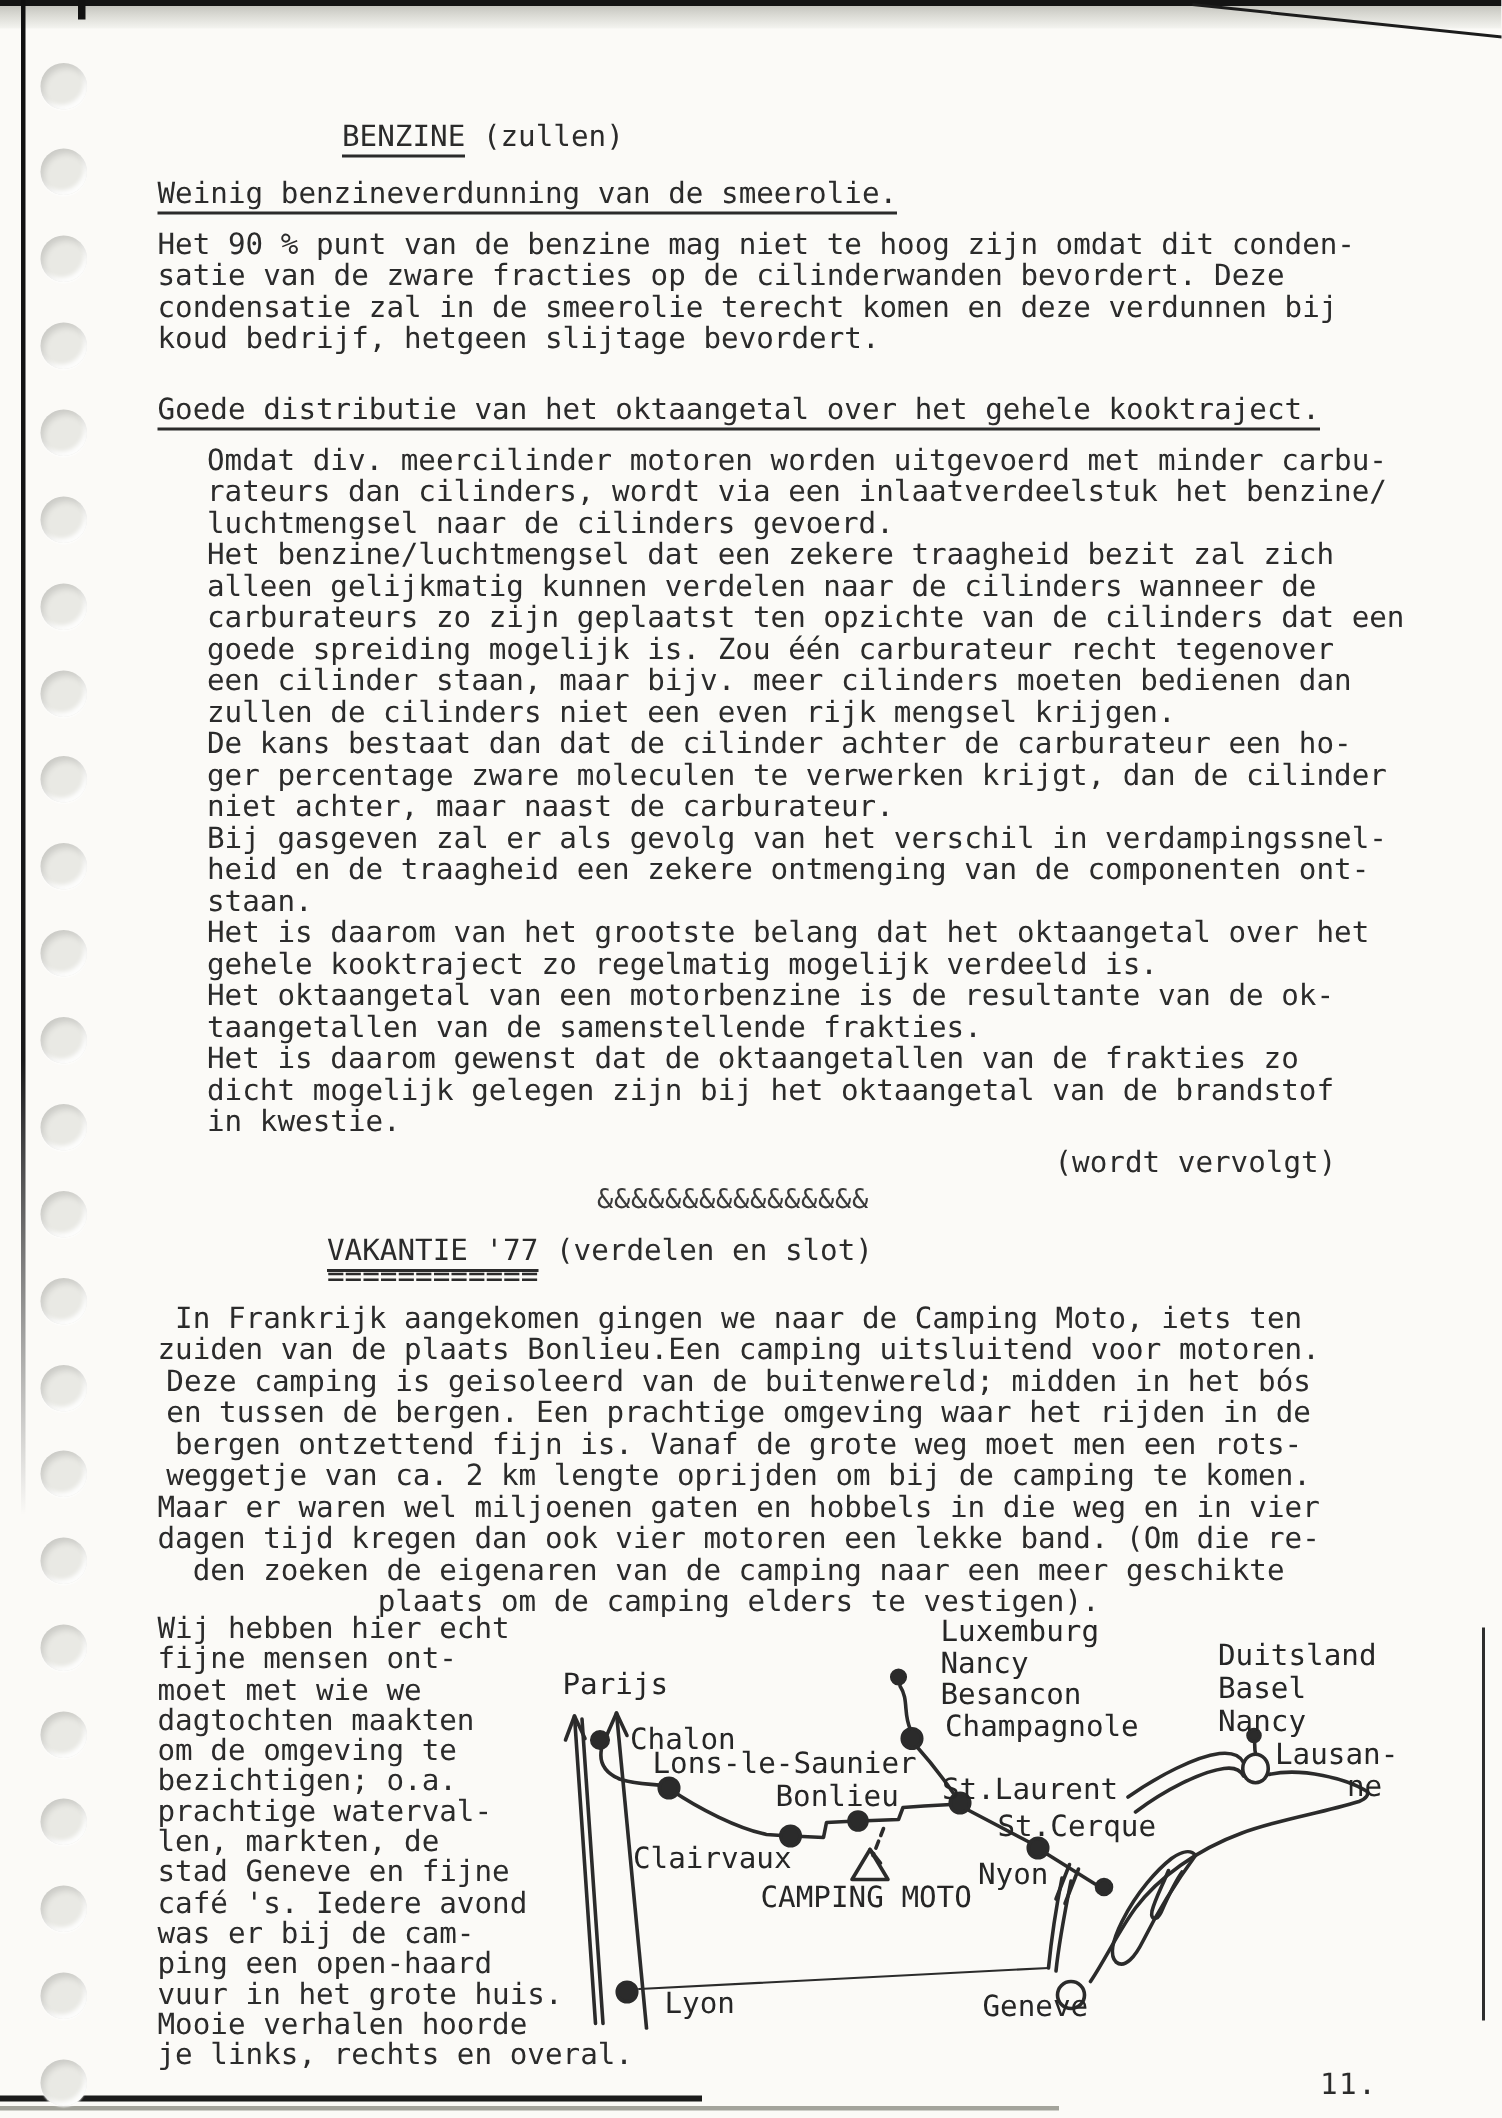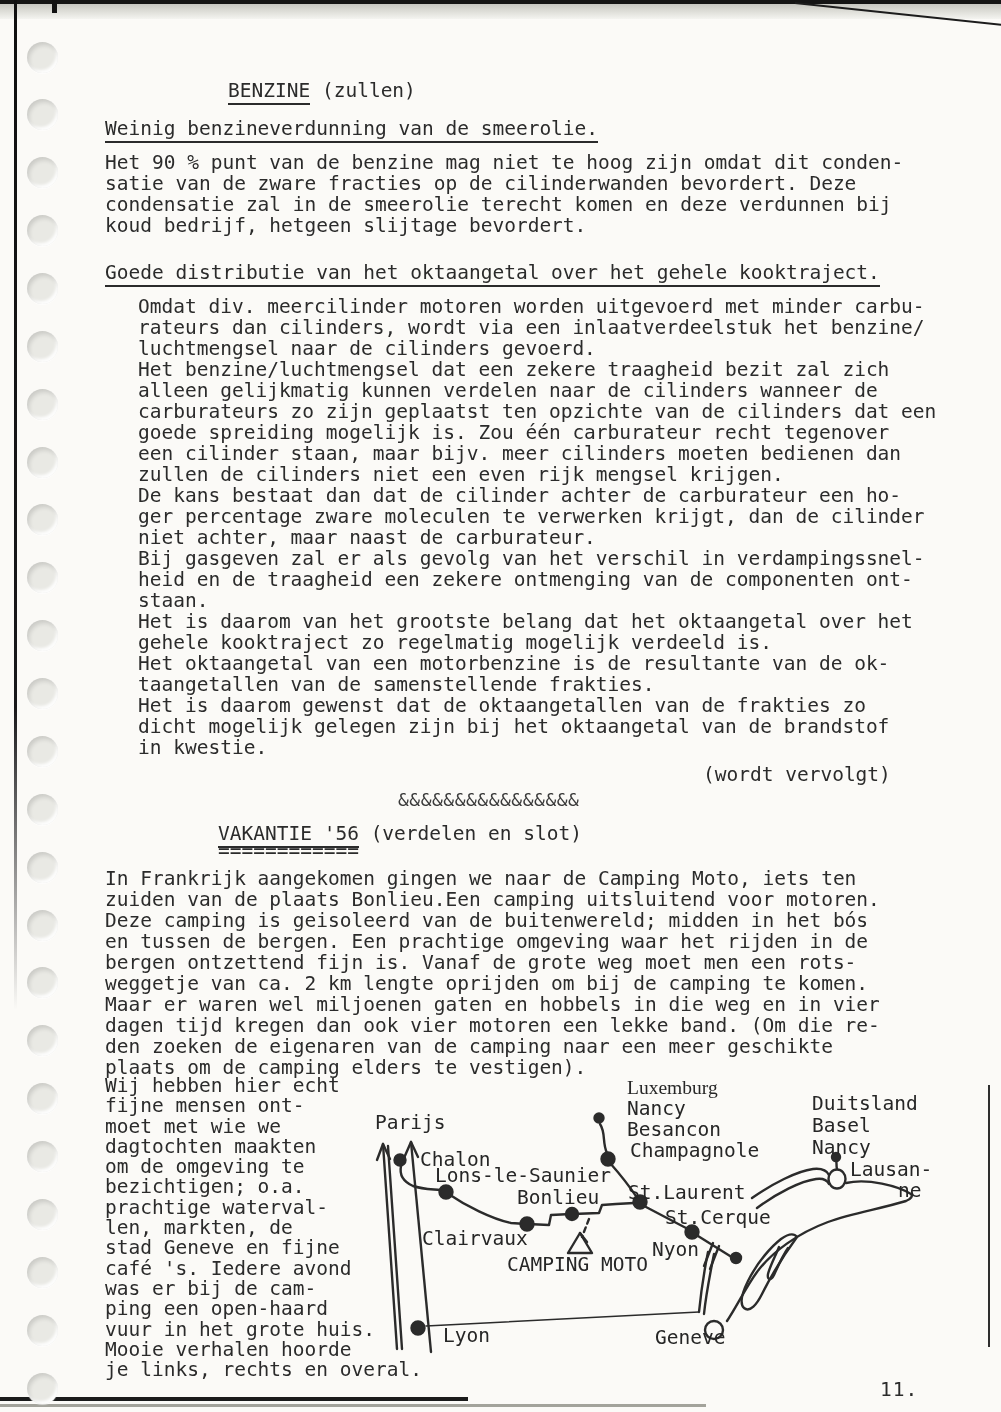--- a/index.html
+++ b/index.html
@@ -105,24 +105,24 @@
 Het oktaangetal van een motorbenzine is de resultante van de ok-
 taangetallen van de samenstellende frakties.
 Het is daarom gewenst dat de oktaangetallen van de frakties zo
 dicht mogelijk gelegen zijn bij het oktaangetal van de brandstof
 in kwestie.</div>
 
 <div class="abs mono" style="left:703px;top:764px;">(wordt vervolgt)</div>
 
 <div class="abs mono divider" style="left:398px;top:789px;">&amp;&amp;&amp;&amp;&amp;&amp;&amp;&amp;&amp;&amp;&amp;&amp;&amp;&amp;&amp;&amp;</div>
 
-<div class="abs mono" style="left:218px;top:823px;"><span class="u">VAKANTIE '56</span><span> (verdelen en slot)</span></div>
+<div class="abs mono" style="left:218px;top:823px;"><span class="u">VAKANTIE '77</span><span> (verdelen en slot)</span></div>
 <div class="abs mono equals" style="left:218px;top:840px;">============</div>
 
-<div class="abs mono" style="left:105px;top:868px;">In Frankrijk aangekomen gingen we naar de Camping Moto, iets ten
+<div class="abs mono" style="left:105px;top:868px;text-align:center;">In Frankrijk aangekomen gingen we naar de Camping Moto, iets ten
 zuiden van de plaats Bonlieu.Een camping uitsluitend voor motoren.
 Deze camping is geisoleerd van de buitenwereld; midden in het bós
 en tussen de bergen. Een prachtige omgeving waar het rijden in de
 bergen ontzettend fijn is. Vanaf de grote weg moet men een rots-
 weggetje van ca. 2 km lengte oprijden om bij de camping te komen.
 Maar er waren wel miljoenen gaten en hobbels in die weg en in vier
 dagen tijd kregen dan ook vier motoren een lekke band. (Om die re-
 den zoeken de eigenaren van de camping naar een meer geschikte
 plaats om de camping elders te vestigen).</div>
 
@@ -192,21 +192,21 @@
   <circle cx="608" cy="1159" r="6.5" fill="#2b2b2b"></circle>
   <circle cx="640" cy="1202" r="6.5" fill="#2b2b2b"></circle>
   <circle cx="572" cy="1214" r="6" fill="#2b2b2b"></circle>
   <circle cx="527" cy="1224" r="6.5" fill="#2b2b2b"></circle>
   <circle cx="692" cy="1232" r="6.5" fill="#2b2b2b"></circle>
   <circle cx="418" cy="1328" r="6.5" fill="#2b2b2b"></circle>
 </svg>
 
 <div id="map-labels">
     <span class="map-label" style="left: 375px; top: 1113px;">Parijs</span>
-    <span class="map-label" style="left: 627px; top: 1078px; font-family: Liberation Serif, serif;">Luxemburg</span>
+    <span class="map-label" style="left: 627px; top: 1078px;">Luxemburg</span>
     <span class="map-label" style="left: 627px; top: 1099px;">Nancy</span>
     <span class="map-label" style="left: 627px; top: 1120px;">Besancon</span>
     <span class="map-label" style="left: 630px; top: 1141px;">Champagnole</span>
     <span class="map-label" style="left: 812px; top: 1094px; text-align: center;">Duitsland</span>
     <span class="map-label" style="left: 812px; top: 1116px;">Basel</span>
     <span class="map-label" style="left: 812px; top: 1138px;">Nancy</span>
     <span class="map-label" style="left: 850px; top: 1160px;">Lausan-</span>
     <span class="map-label" style="left: 898px; top: 1181px;">ne</span>
     <span class="map-label" style="left: 420px; top: 1150px; text-align: center;">Chalon</span>
     <span class="map-label" style="left: 435px; top: 1166px;">Lons-le-Saunier</span>

